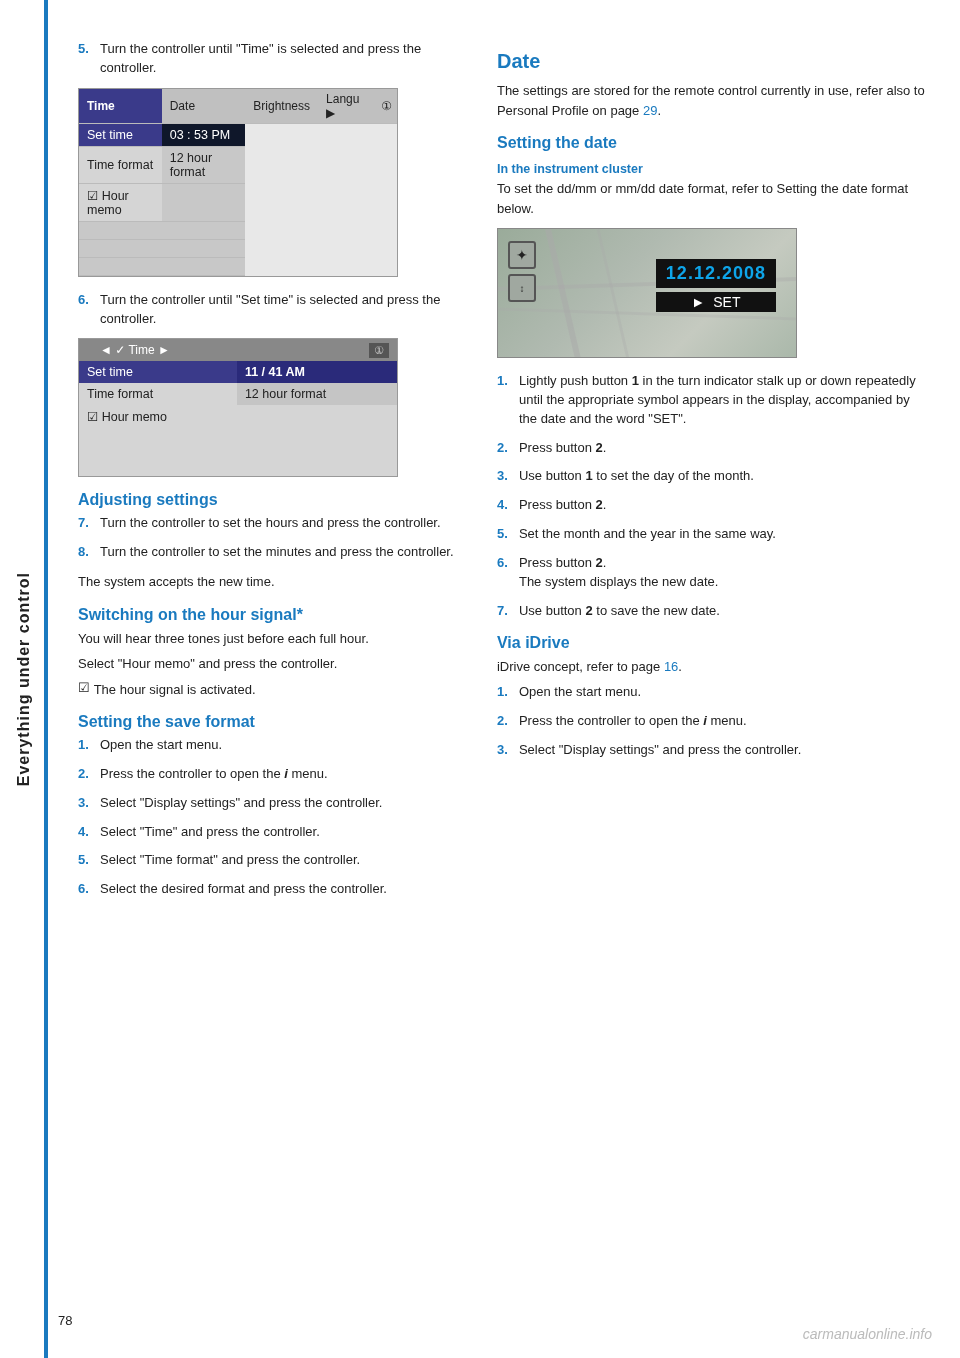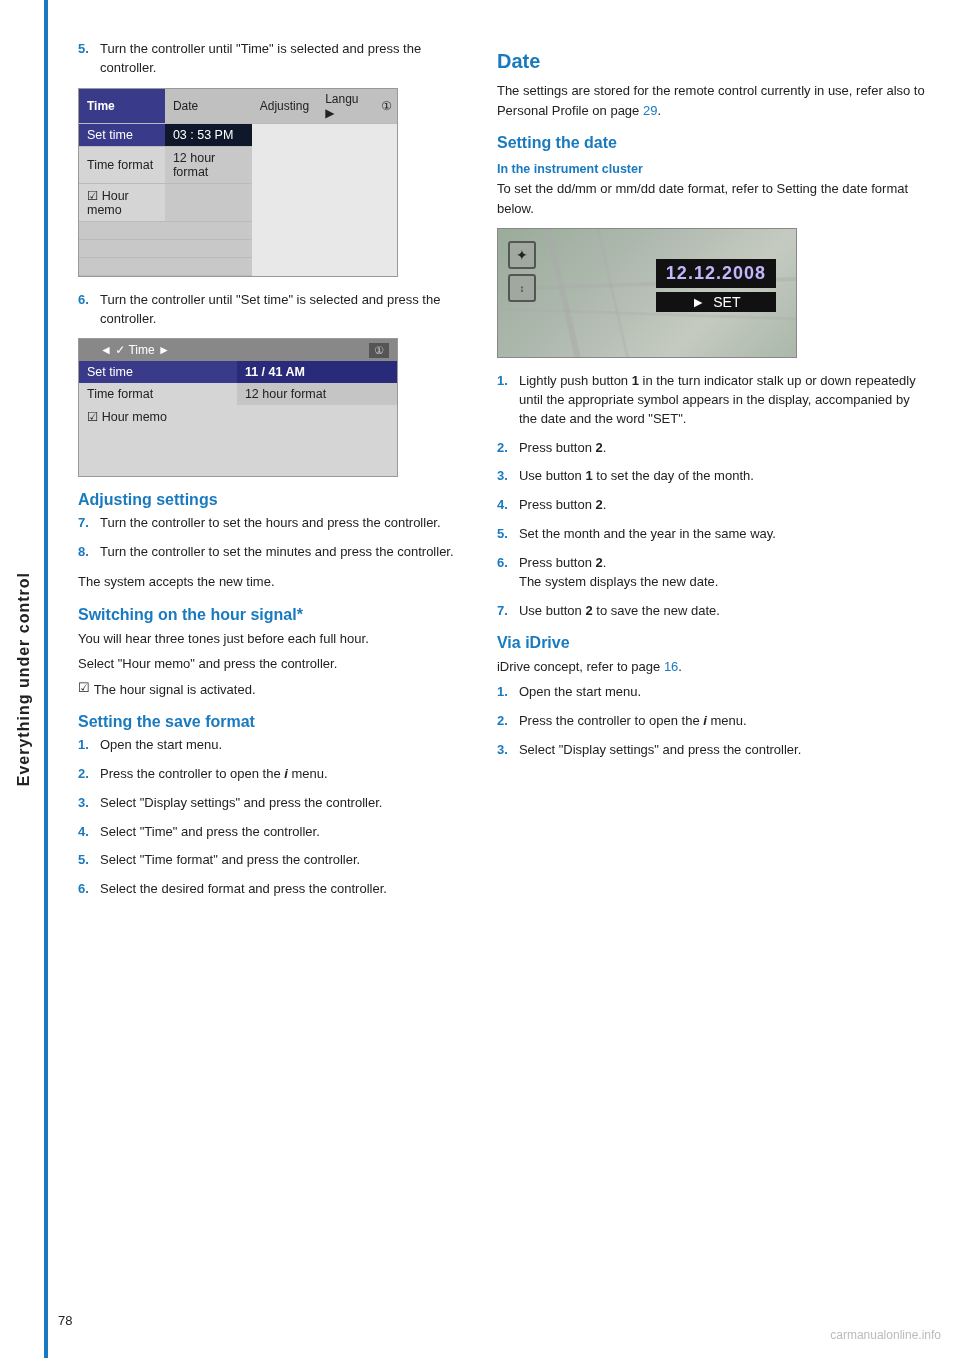--- a/index.html
+++ b/index.html
@@ -202,21 +202,21 @@
       max-width: 300px;
       height: 130px;
       background: #b0b8b0;
       border: 1px solid #888;
       margin: 10px 0 14px 0;
       position: relative;
       overflow: hidden;
     }
     .cluster-date-box {
       background: #111;
-      color: #c4b5fd;
+      color: #0ea5e9;
       font-size: 18px;
       font-weight: bold;
       padding: 4px 10px;
       letter-spacing: 1px;
       margin-bottom: 4px;
       display: inline-block;
     }
     .cluster-set {
       background: #111;
       color: #fff;
@@ -234,23 +234,24 @@
       bottom: 30px;
       left: 58px;
       font-size: 13px;
       color: #222;
     }
 
     
     .watermark {
       position: absolute;
       bottom: 16px;
-      right: 19px;
-      font-size: 12px;
+      right: 28px;
+      font-size: 14px;
       color: #bbb;
+      font-style: italic;
     }
 
     
     .checkmark-row {
       display: flex;
       align-items: flex-start;
       margin-bottom: 6px;
     }
     .checkmark-sym {
       font-size: 13px;
@@ -282,21 +283,21 @@
         <span class="step-num">5.</span>
         <span class="step-text">Turn the controller until "Time" is selected and press the controller.</span>
       </div>
 
       <div class="screen-img">
         <table class="menu-table">
           <tbody>
               <tr class="menu-header-row">
             <td class="active-tab">Time</td>
             <td>Date</td>
-            <td>Adjusting</td>
+            <td>Brightness</td>
             <td>Langu ▶</td>
             <td class="icon-cell">①</td>
           </tr>
           <tr class="selected-row">
             <td>Set time</td>
             <td>03 : 53 PM</td>
           </tr>
           <tr class="normal-row">
             <td>Time format</td>
             <td>12 hour format</td>

